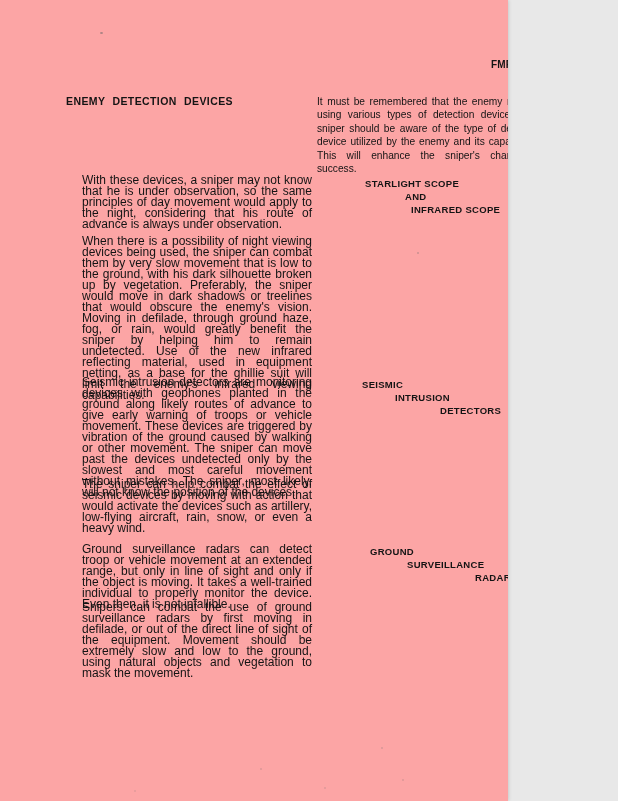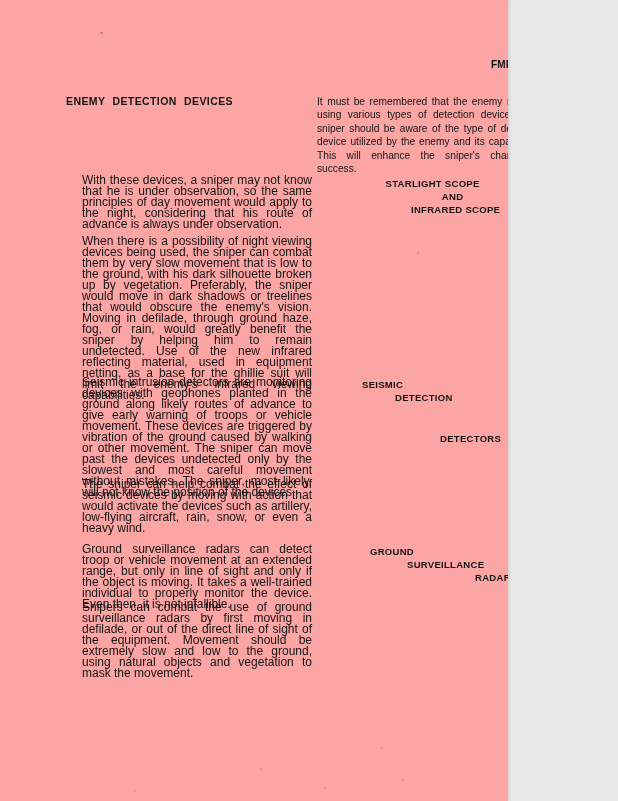--- a/index.html
+++ b/index.html
@@ -63,26 +63,26 @@
   .p5 { top: 544px; }
   .p6 { top: 602px; }
   .side-heading {
     position: absolute;
     font-size: 9.5px;
     font-weight: bold;
     line-height: 13px;
     letter-spacing: 0.3px;
     white-space: nowrap;
   }
-  .h-starlight { top: 177px; left: 365px; text-align: center; }
+  .h-starlight { top: 177px; left: 365px; }
   .h-starlight .hline:nth-child(2) { margin-left: 40px; }
   .h-starlight .hline:nth-child(3) { margin-left: 46px; }
   .h-seismic { top: 378px; left: 362px; }
   .h-seismic .hline:nth-child(2) { margin-left: 33px; }
-  .h-seismic .hline:nth-child(3) { margin-left: 78px; margin-top: 28px; }
+  .h-seismic .hline:nth-child(3) { margin-left: 78px; }
   .h-ground { top: 545px; left: 358px; margin-left: 12px; }
   .h-ground .hline:nth-child(2) { margin-left: 37px; }
   .h-ground .hline:nth-child(3) { margin-left: 105px; }
   .page-number {
     position: absolute;
     top: 715px;
     left: 508px;
     font-size: 13px;
     font-weight: bold;
     letter-spacing: 0.2px;
@@ -112,21 +112,21 @@
     <div class="hline">AND</div>
     <div class="hline">INFRARED SCOPE</div>
   </div>
 
   <div class="body-para p2">When there is a possibility of night viewing devices being used, the sniper can combat them by very slow movement that is low to the ground, with his dark silhouette broken up by vegetation. Preferably, the sniper would move in dark shadows or treelines that would obscure the enemy's vision. Moving in defilade, through ground haze, fog, or rain, would greatly benefit the sniper by helping him to remain undetected. Use of the new infrared reflecting material, used in equipment netting, as a base for the ghillie suit will limit the enemy's infrared viewing capabilities.</div>
 
   <div class="body-para p3">Seismic intrusion detectors are monitoring devices with geophones planted in the ground along likely routes of advance to give early warning of troops or vehicle movement. These devices are triggered by vibration of the ground caused by walking or other movement. The sniper can move past the devices undetected only by the slowest and most careful movement without mistakes. The sniper, most likely, will not know the position of the devices.</div>
 
   <div class="side-heading h-seismic">
     <div class="hline">SEISMIC</div>
-    <div class="hline">DETECTION</div>
+    <div class="hline">INTRUSION</div>
     <div class="hline">DETECTORS</div>
   </div>
 
   <div class="body-para p4">The sniper can help combat the effect of seismic devices by moving with action that would activate the devices such as artillery, low-flying aircraft, rain, snow, or even a heavy wind.</div>
 
   <div class="body-para p5">Ground surveillance radars can detect troop or vehicle movement at an extended range, but only in line of sight and only if the object is moving. It takes a well-trained individual to properly monitor the device. Even then, it is not infallible.</div>
 
   <div class="side-heading h-ground">
     <div class="hline">GROUND</div>
     <div class="hline">SURVEILLANCE</div>

